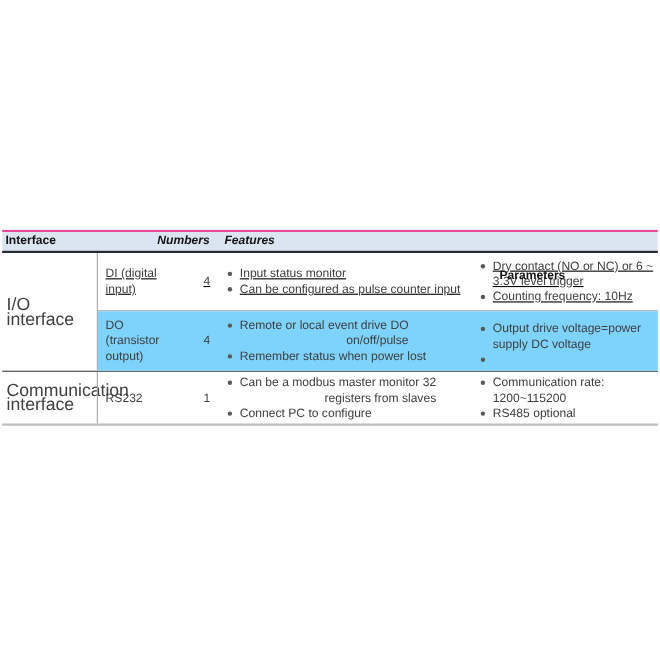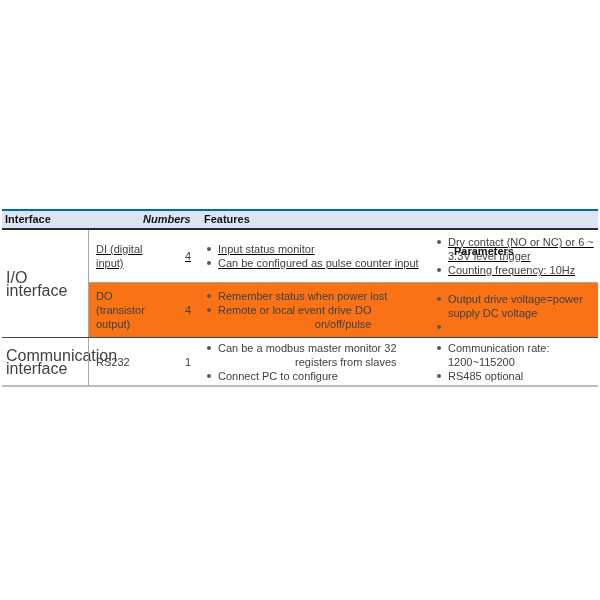--- a/index.html
+++ b/index.html
@@ -2,50 +2,50 @@
 <html><head>
 <meta charset="utf-8">
 <style>
   html, body { margin:0; padding:0; }
   body {
     width:600px; height:600px; background:#ffffff; position:relative;
     font-family:"Liberation Sans", sans-serif; overflow:hidden;
   }
   .spec-table {
     position:absolute; left:2px; top:209px; width:596px;
-    border-top:2px solid #0369a1;
+    border-top:2px solid #ec4899;
     border-bottom:2px solid #bdbdbd;
   }
   
   .thead {
     height:17px; background:#dbe5f1; position:relative;
     border-bottom:2px solid #272b33;
   }
   .thead .h {
     position:absolute; top:0; line-height:17px;
     font-size:11px; font-weight:bold; color:#141414; white-space:nowrap;
   }
   .h-interface  { left:3px; }
   .h-numbers    { left:141px;font-style:italic; }
-  .h-features   { left:202px; }
+  .h-features   { left:202px;font-style:italic; }
   .h-parameters { left:452px;margin-top:32px; }
 
   
   .group { display:flex; }
   .group-io { border-bottom:1px solid #3e424a; }
   .gcell {
     width:86px; box-sizing:border-box; padding-left:4px;
     display:flex; align-items:center;
     font-size:16px; line-height:13px; color:#404040; white-space:pre-line;
   }
   .gright { flex:1; border-left:1px solid #a6a6a6; display:flex; flex-direction:column; }
 
   .subrow { display:flex; }
   .subrow.sep { border-bottom:1px solid #a6a6a6;text-decoration:underline; }
-  .subrow.alt { background:#f97316; }
+  .subrow.alt { background:#7dd3fc; }
   .r-di   { height:52px; }
   .r-do   { height:54px; }
   .r-comm { height:47px; }
 
   .cell { box-sizing:border-box; font-size:11px; color:#404040; display:flex; align-items:center; }
   .cell.name { width:84px; padding-left:7px; line-height:14px; white-space:pre-line; }
   .cell.num  { width:30px; justify-content:center; }
   .cell.feat { width:230px;text-align:right; }
   .cell.par  { flex:1; }
 
@@ -104,26 +104,26 @@
       </div>
 
       <div class="subrow alt r-do">
         <div class="cell name">DO
 (transistor output)</div>
         <div class="cell num">4</div>
         <div class="cell feat">
           <ul class="blist">
             <li>
                 <span class="dot"></span>
-                <span class="btxt">Remember status when power lost</span>
+                <span class="btxt">Remote or local event drive DO
+on/off/pulse</span>
               </li>
             <li>
                 <span class="dot"></span>
-                <span class="btxt">Remote or local event drive DO
-on/off/pulse</span>
+                <span class="btxt">Remember status when power lost</span>
               </li>
           </ul>
         </div>
         <div class="cell par">
           <ul class="blist">
             <li>
                 <span class="dot"></span>
                 <span class="btxt">Output drive voltage=power
 supply DC voltage</span>
               </li>

